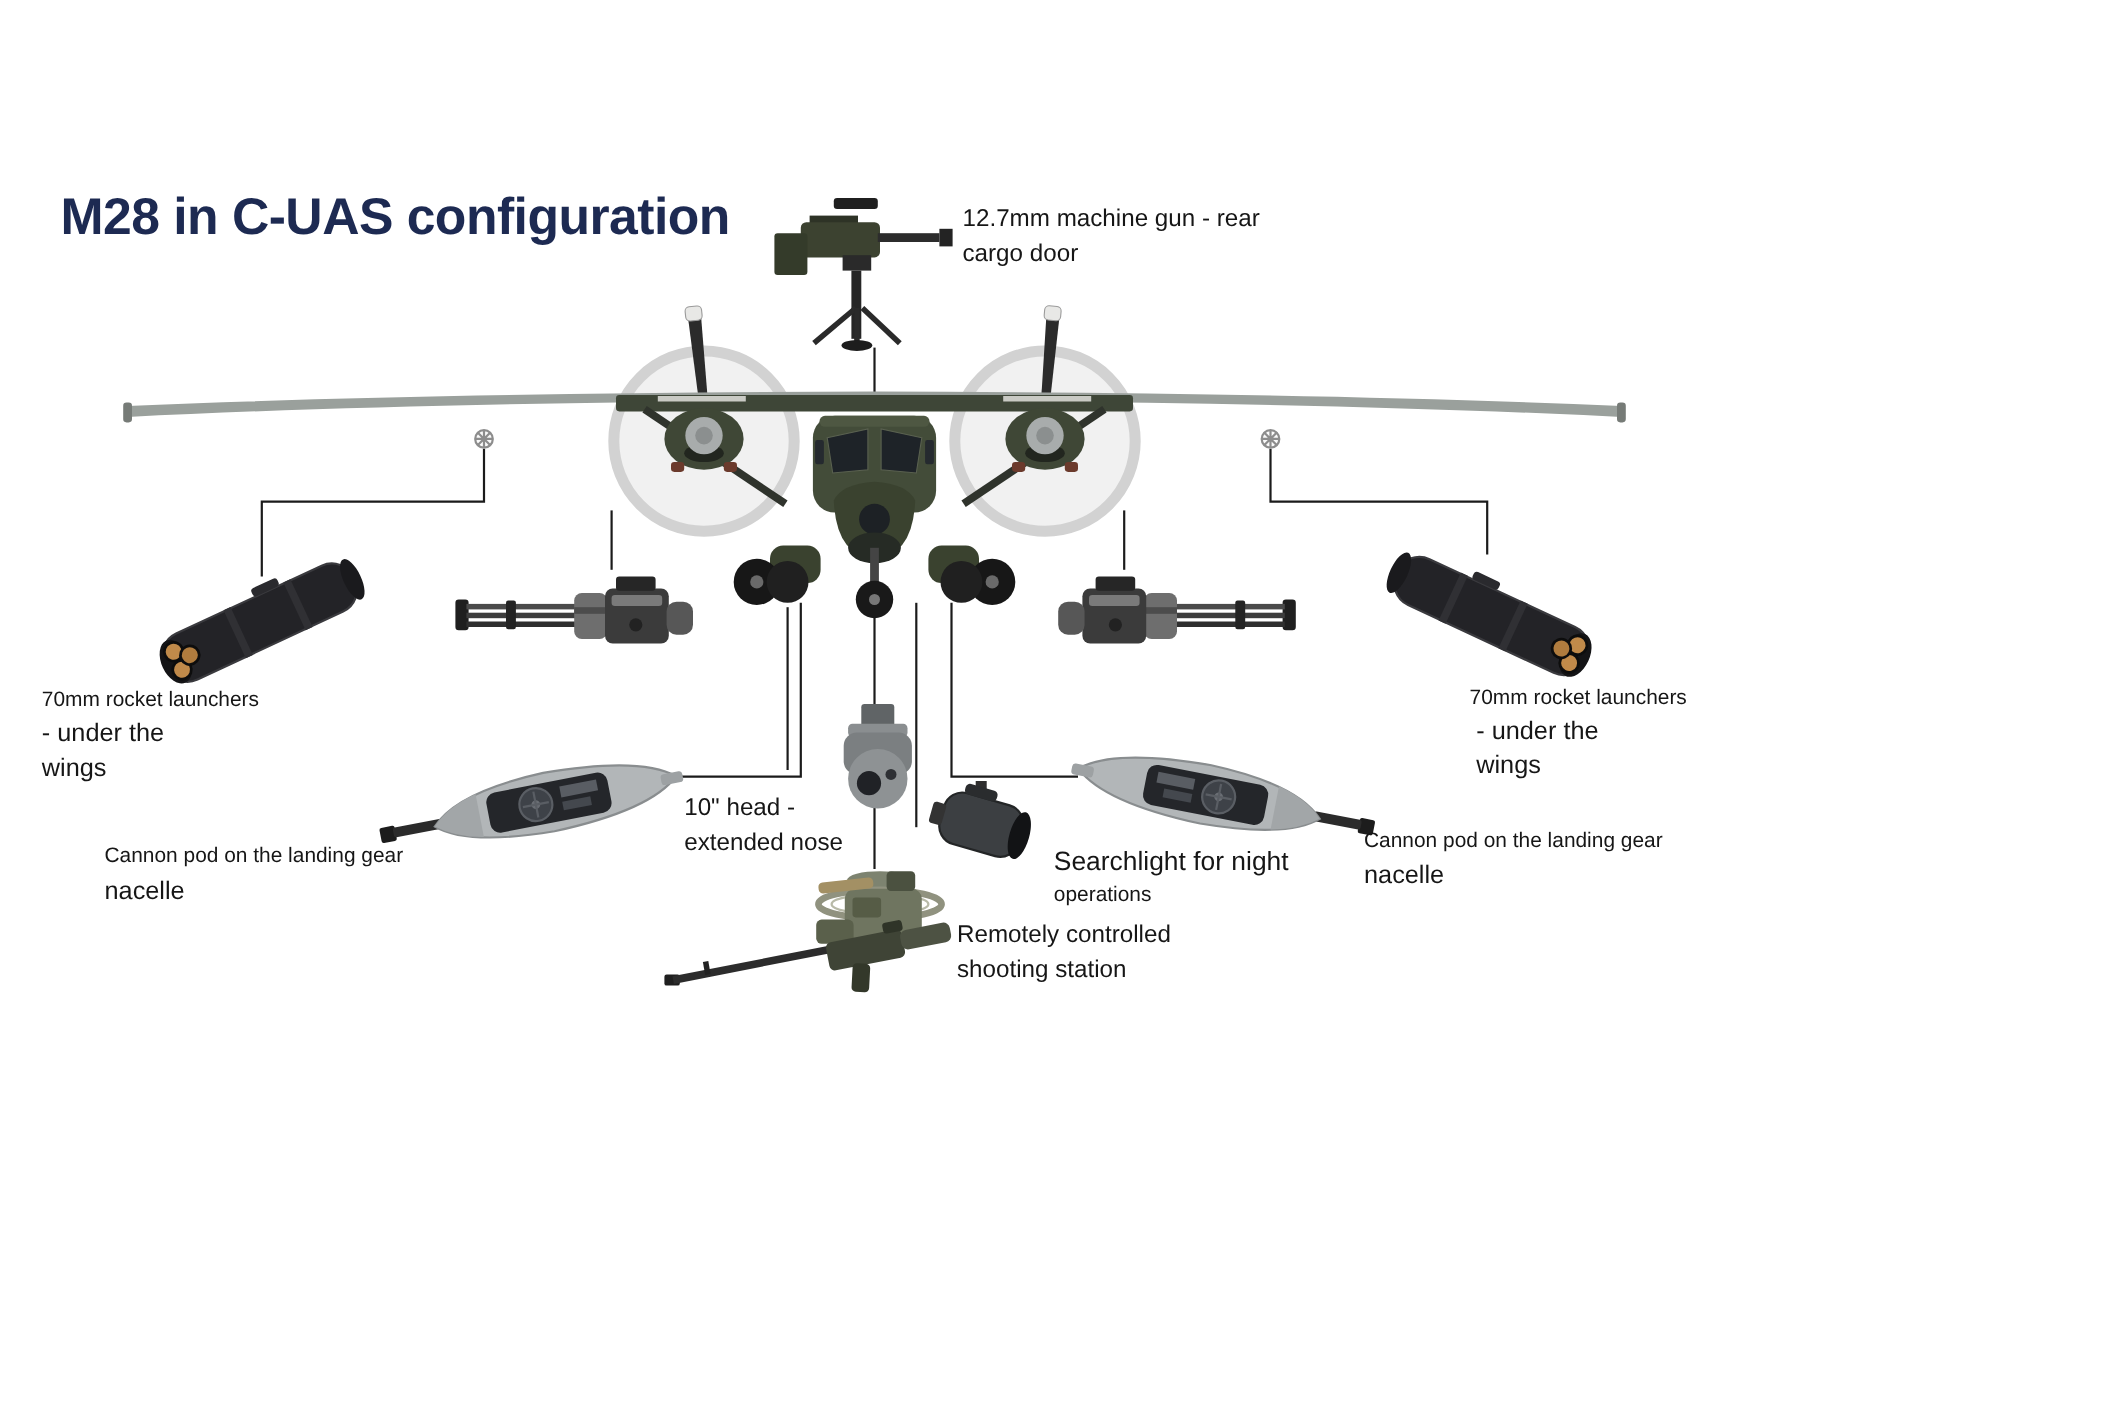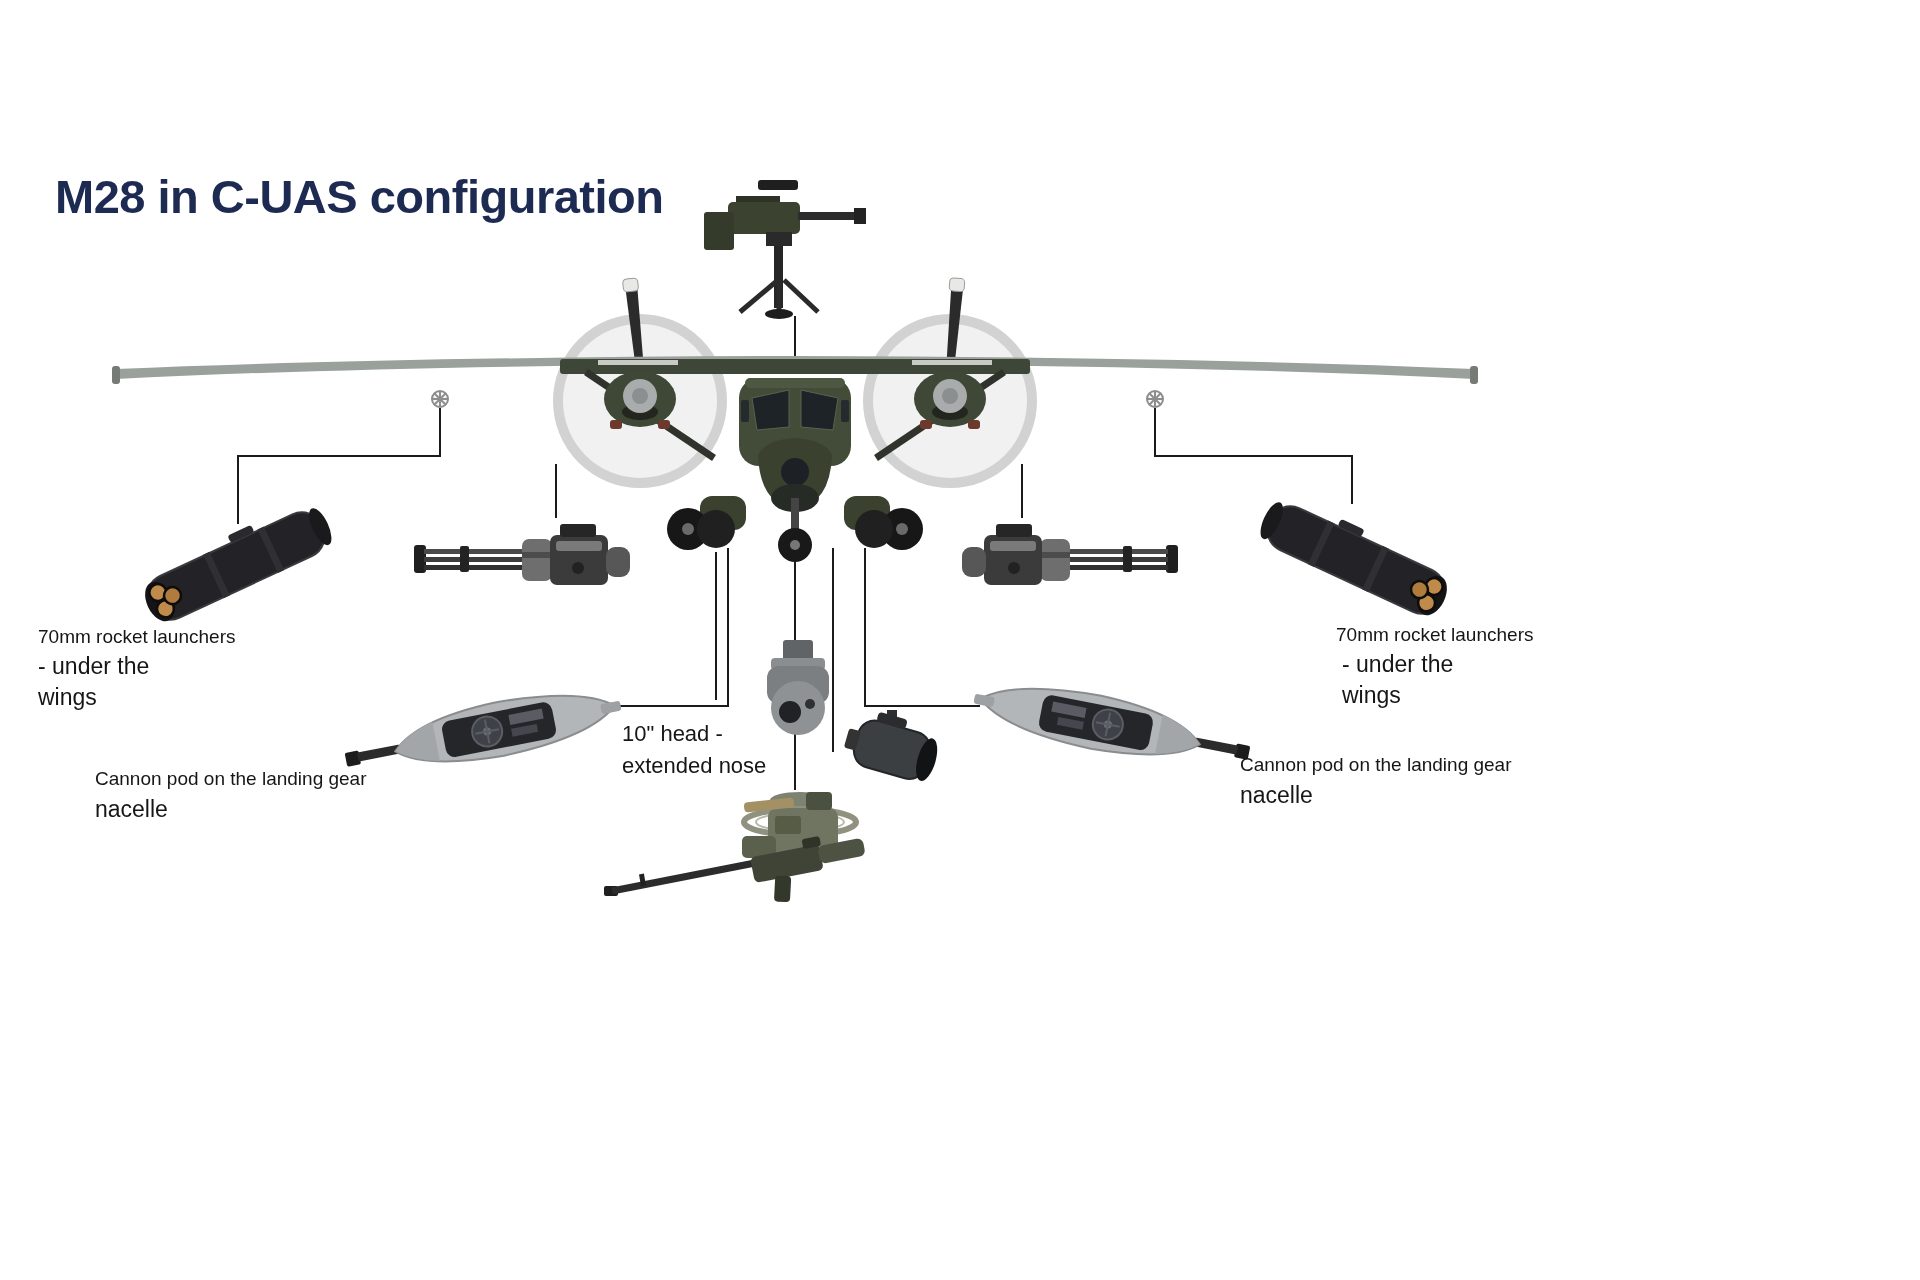--- a/index.html
+++ b/index.html
@@ -219,20 +219,24 @@
         <rect x="752" y="850" width="70" height="26" rx="5" fill="#3f4436"></rect>
         <rect x="770" y="874" width="16" height="26" rx="4" fill="#33382a" transform="rotate(14 778 887)"></rect>
         <rect x="820" y="852" width="46" height="18" rx="6" fill="#4d5243"></rect>
         <rect x="806" y="842" width="18" height="10" rx="3" fill="#2f3428"></rect>
       </g>
     </g>
   </svg>
 
   <h1 class="title">M28 in C-UAS configuration</h1>
 
+  <div class="lbl" id="lbl-topgun">
+    <span>12.7mm machine gun - rear</span>
+    <span>cargo door</span>
+  </div>
 
   <div class="lbl" id="lbl-rocketL">
     <span>70mm rocket launchers</span>
     <span class="big">- under the</span>
     <span class="big">wings</span>
   </div>
 
 
 
   <div class="lbl" id="lbl-rocketR">
@@ -249,15 +253,23 @@
   <div class="lbl" id="lbl-cannonR">
     <span>Cannon pod on the landing gear</span>
     <span class="big">nacelle</span>
   </div>
 
   <div class="lbl" id="lbl-nose">
     <span>10" head -</span>
     <span>extended nose</span>
   </div>
 
-
+  <div class="lbl" id="lbl-search">
+    <span>Searchlight for night</span>
+    <span class="small">operations</span>
+  </div>
+
+  <div class="lbl" id="lbl-remote">
+    <span>Remotely controlled</span>
+    <span>shooting station</span>
+  </div>
 
 </div>
 
 </body></html>

